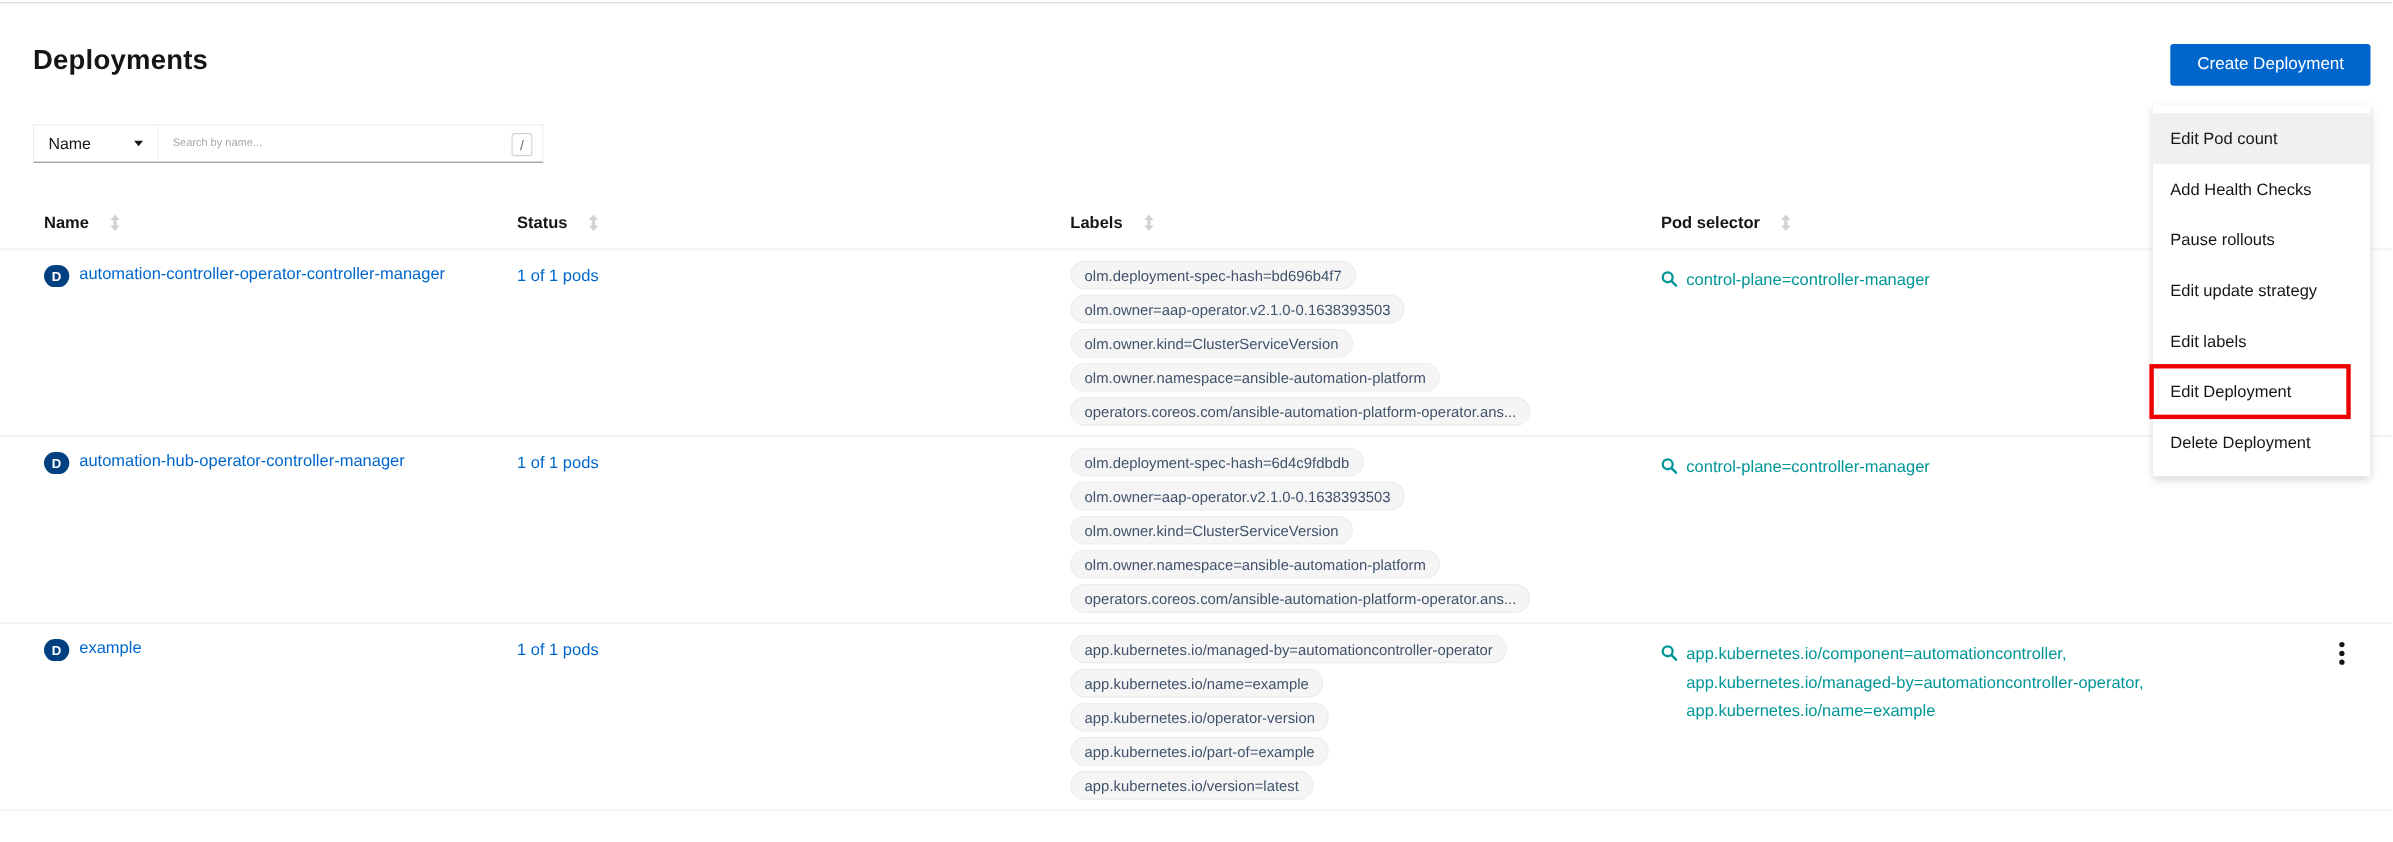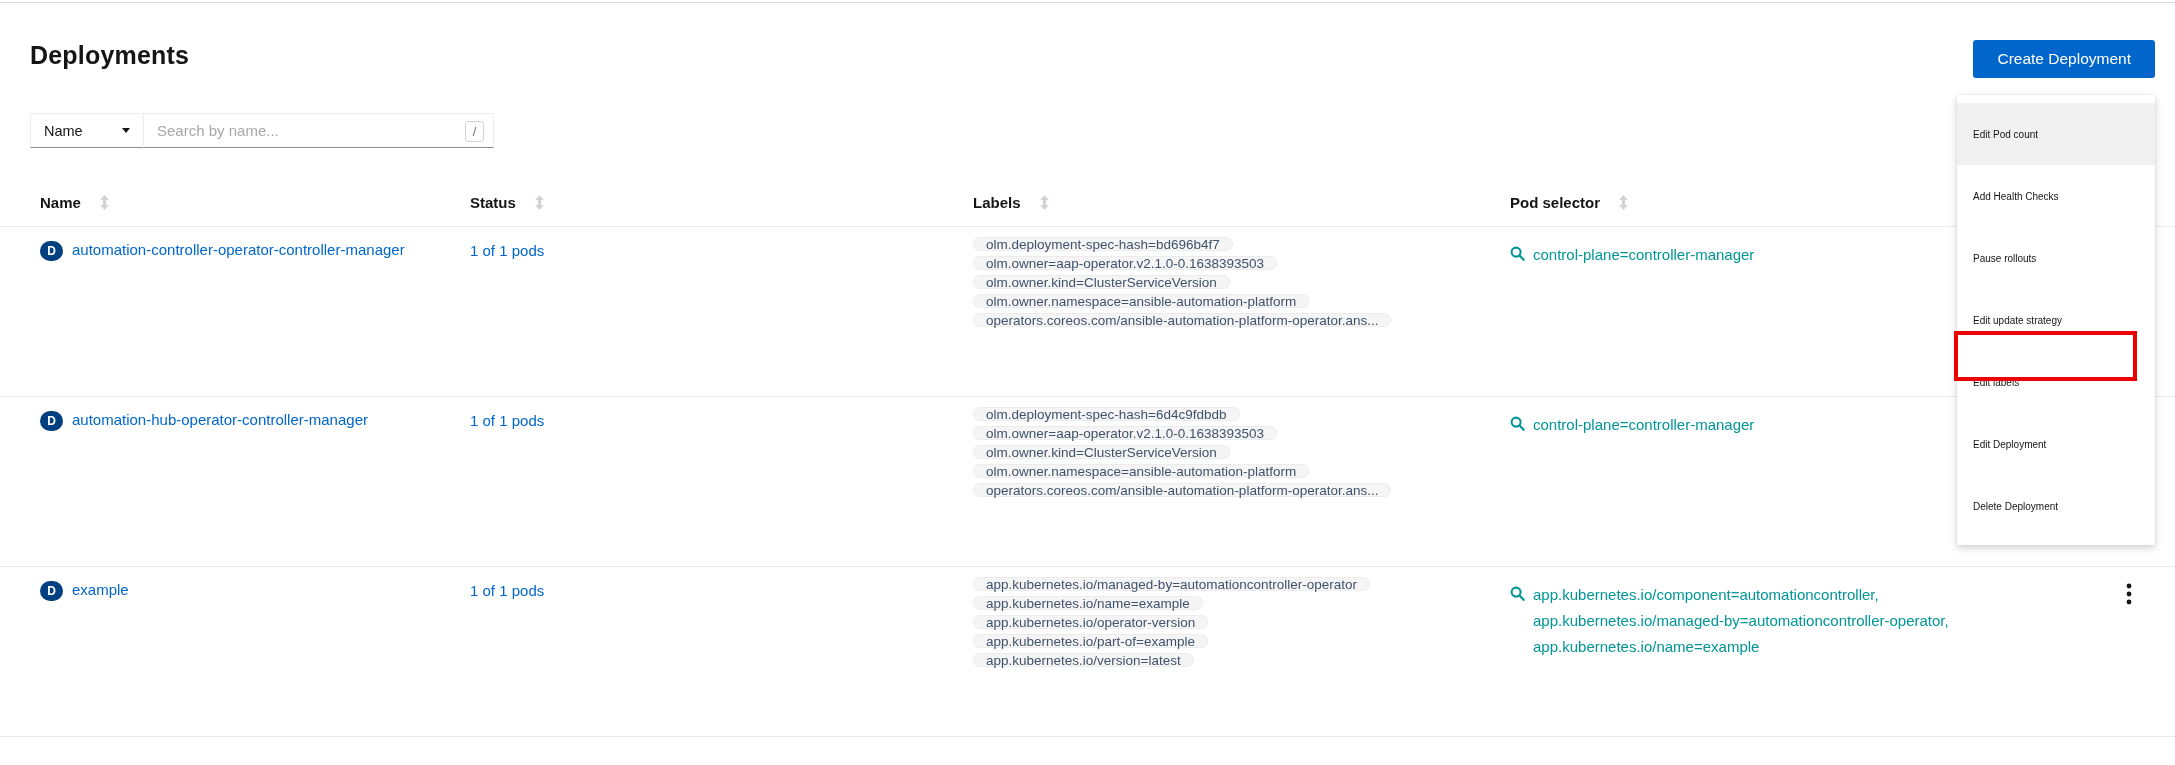--- a/index.html
+++ b/index.html
@@ -18,58 +18,58 @@
   .filter-toggle{
     width:114px;box-sizing:border-box;border:1px solid #ededed;border-bottom-color:#8a8d90;
     background:#fff;display:flex;align-items:center;justify-content:space-between;
     padding:0 13px;font-size:14.5px;cursor:pointer
   }
   .caret{width:0;height:0;border-left:4.5px solid transparent;border-right:4.5px solid transparent;border-top:5.5px solid #151515}
   .search-box{
     width:350px;box-sizing:border-box;border:1px solid #ededed;border-left:none;
     border-bottom-color:#8a8d90;position:relative;display:flex;align-items:center;background:#fff
   }
-  .search-box input{border:none;outline:none;flex:1;height:100%;padding:0 34px 0 13px;font-size:15px;font-family:inherit;color:#7f1d1d;background:transparent}
+  .search-box input{border:none;outline:none;flex:1;height:100%;padding:0 34px 0 13px;font-size:10px;font-family:inherit;color:#7f1d1d;background:transparent}
   .search-box input::placeholder{color:#a8a8a8}
   .slash{
     position:absolute;right:9px;top:7px;width:17px;height:19px;border:1px solid #d2d2d2;border-radius:3px;
     display:flex;align-items:center;justify-content:center;font-size:12.5px;color:#64707f;background:#fff;font-family:inherit
   }
   .table{position:absolute;left:0;top:178px;width:2175px}
   .thead,.tr{display:grid;grid-template-columns:430px 503px 537px 600px 1fr;padding-left:40px;box-sizing:border-box}
   .thead{height:49px;align-items:center;border-bottom:1px solid #ebebeb;font-weight:bold;font-size:15px}
   .th{display:flex;align-items:center;gap:18px;cursor:pointer;width:fit-content}
   .sort-icon path{fill:#d2d2d2}
   .tr{border-bottom:1px solid #ebebeb;min-height:170px;align-items:start}
   .td-name{display:flex;gap:9px;padding-top:14px;align-items:flex-start}
   .badge{
     flex:none;margin-top:0;width:23px;height:20px;border-radius:10px;background:var(--badge,#004080);
     color:#fff;font-size:12px;font-weight:bold;display:flex;align-items:center;justify-content:center
   }
   .link{color:var(--link,#0066cc);text-decoration:none;font-size:15px;cursor:pointer}
   .td-status{padding-top:15px}
   .td-labels{padding-top:10px;display:flex;flex-direction:column;gap:5px}
   .pill{
-    height:14px;box-sizing:border-box;display:flex;align-items:center;width:fit-content;padding:0 12px;
+    height:26px;box-sizing:border-box;display:flex;align-items:center;width:fit-content;padding:0 12px;
     background:#f5f5f5;border:1px solid #ececec;border-radius:14px;font-size:13.5px;color:#40526b;
     white-space:nowrap;cursor:pointer
   }
   .td-selector{padding-top:15px;display:flex;gap:8px}
   .search-glyph{flex:none;margin-top:4px}
   .search-glyph circle{stroke:var(--teal,#009596);fill:none}
   .search-glyph line{stroke:var(--teal,#009596)}
   .sel-link{color:var(--teal,#009596);text-decoration:none;font-size:15px;line-height:26px;cursor:pointer;display:block}
   .td-kebab{padding-top:14px;padding-left:12px}
   .kebab{cursor:pointer;display:inline-block;padding:2px 4px}
   .kebab circle{fill:#151515}
   .menu{
     position:absolute;left:1957px;top:95px;width:198px;box-sizing:border-box;background:#fff;padding:8px 0;
     box-shadow:0 3px 8px rgba(3,3,3,.18),0 0 2px rgba(3,3,3,.09);z-index:5
   }
-  .menu-item{height:62px;display:flex;align-items:center;padding:0 16px;font-size:10px;cursor:pointer;white-space:nowrap}
+  .menu-item{height:46px;display:flex;align-items:center;padding:0 16px;font-size:15px;cursor:pointer;white-space:nowrap}
   .menu-item.hovered{background:#f0f0f0}
   .annotation{position:absolute;border:4px solid var(--red,#ee0000);z-index:6;box-sizing:border-box;pointer-events:none}
 </style>
 </head>
 <body>
 
 <div class="top-rule"></div>
 
 <h1 class="page-title">Deployments</h1>
 

